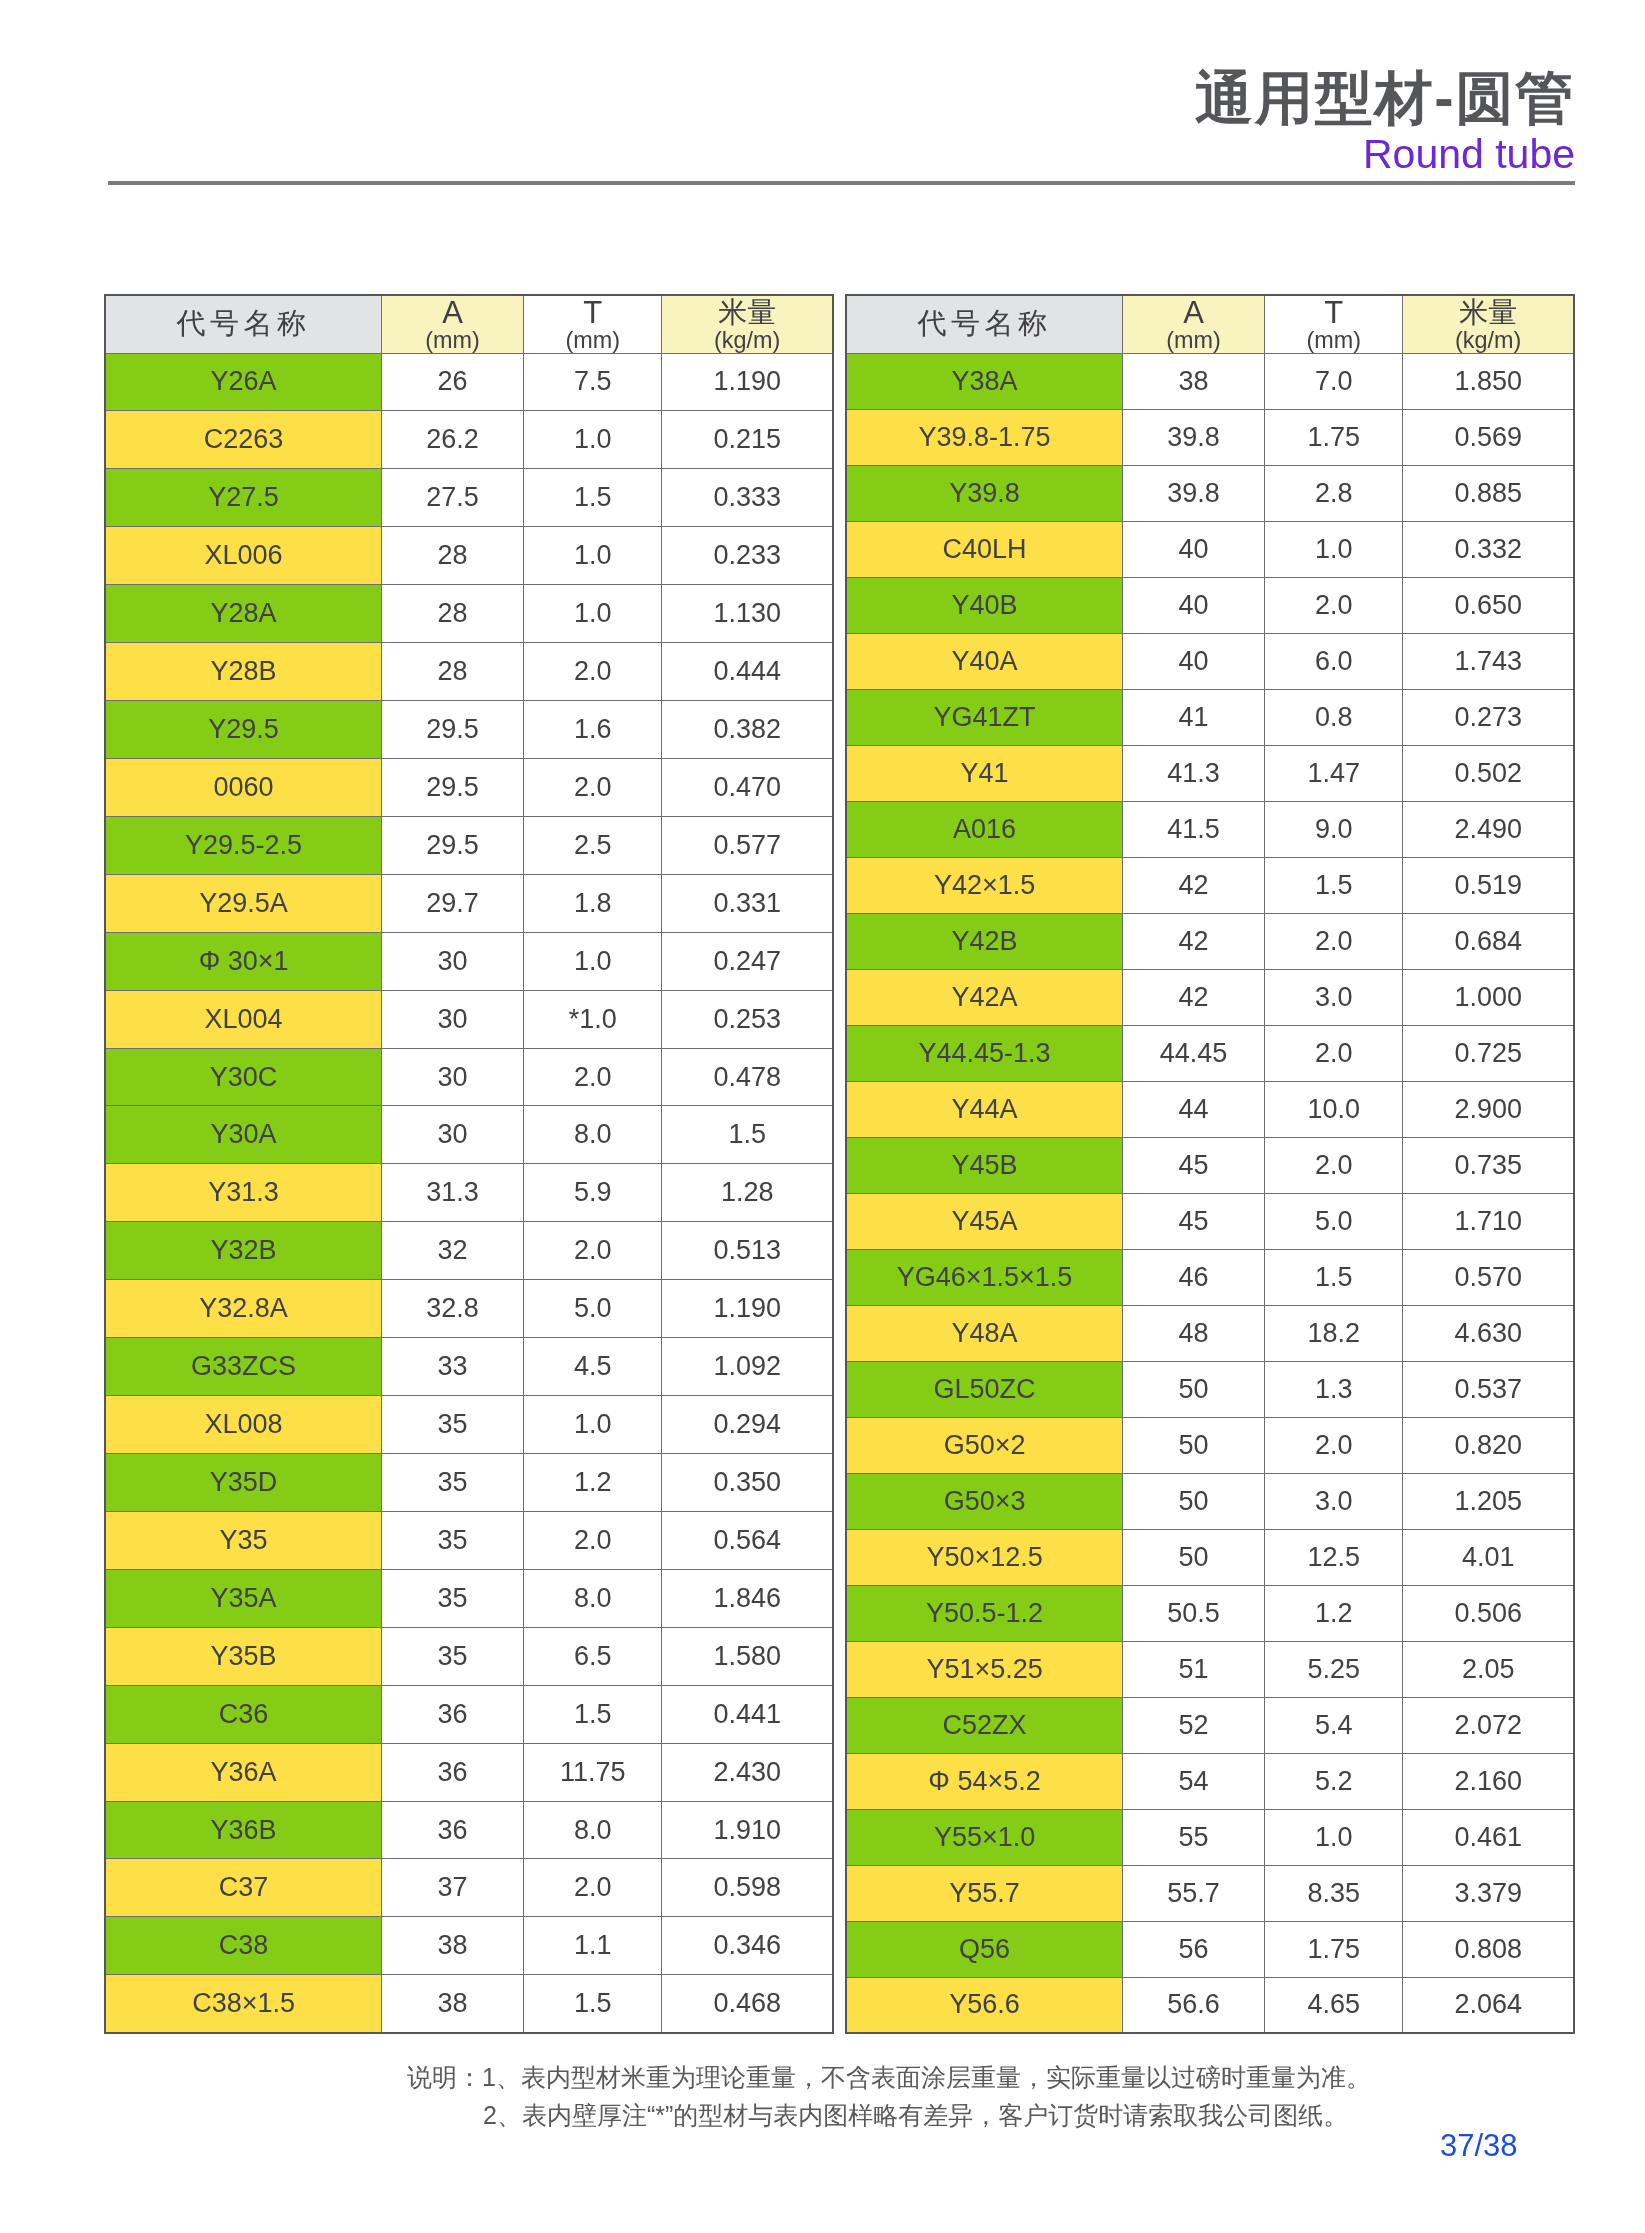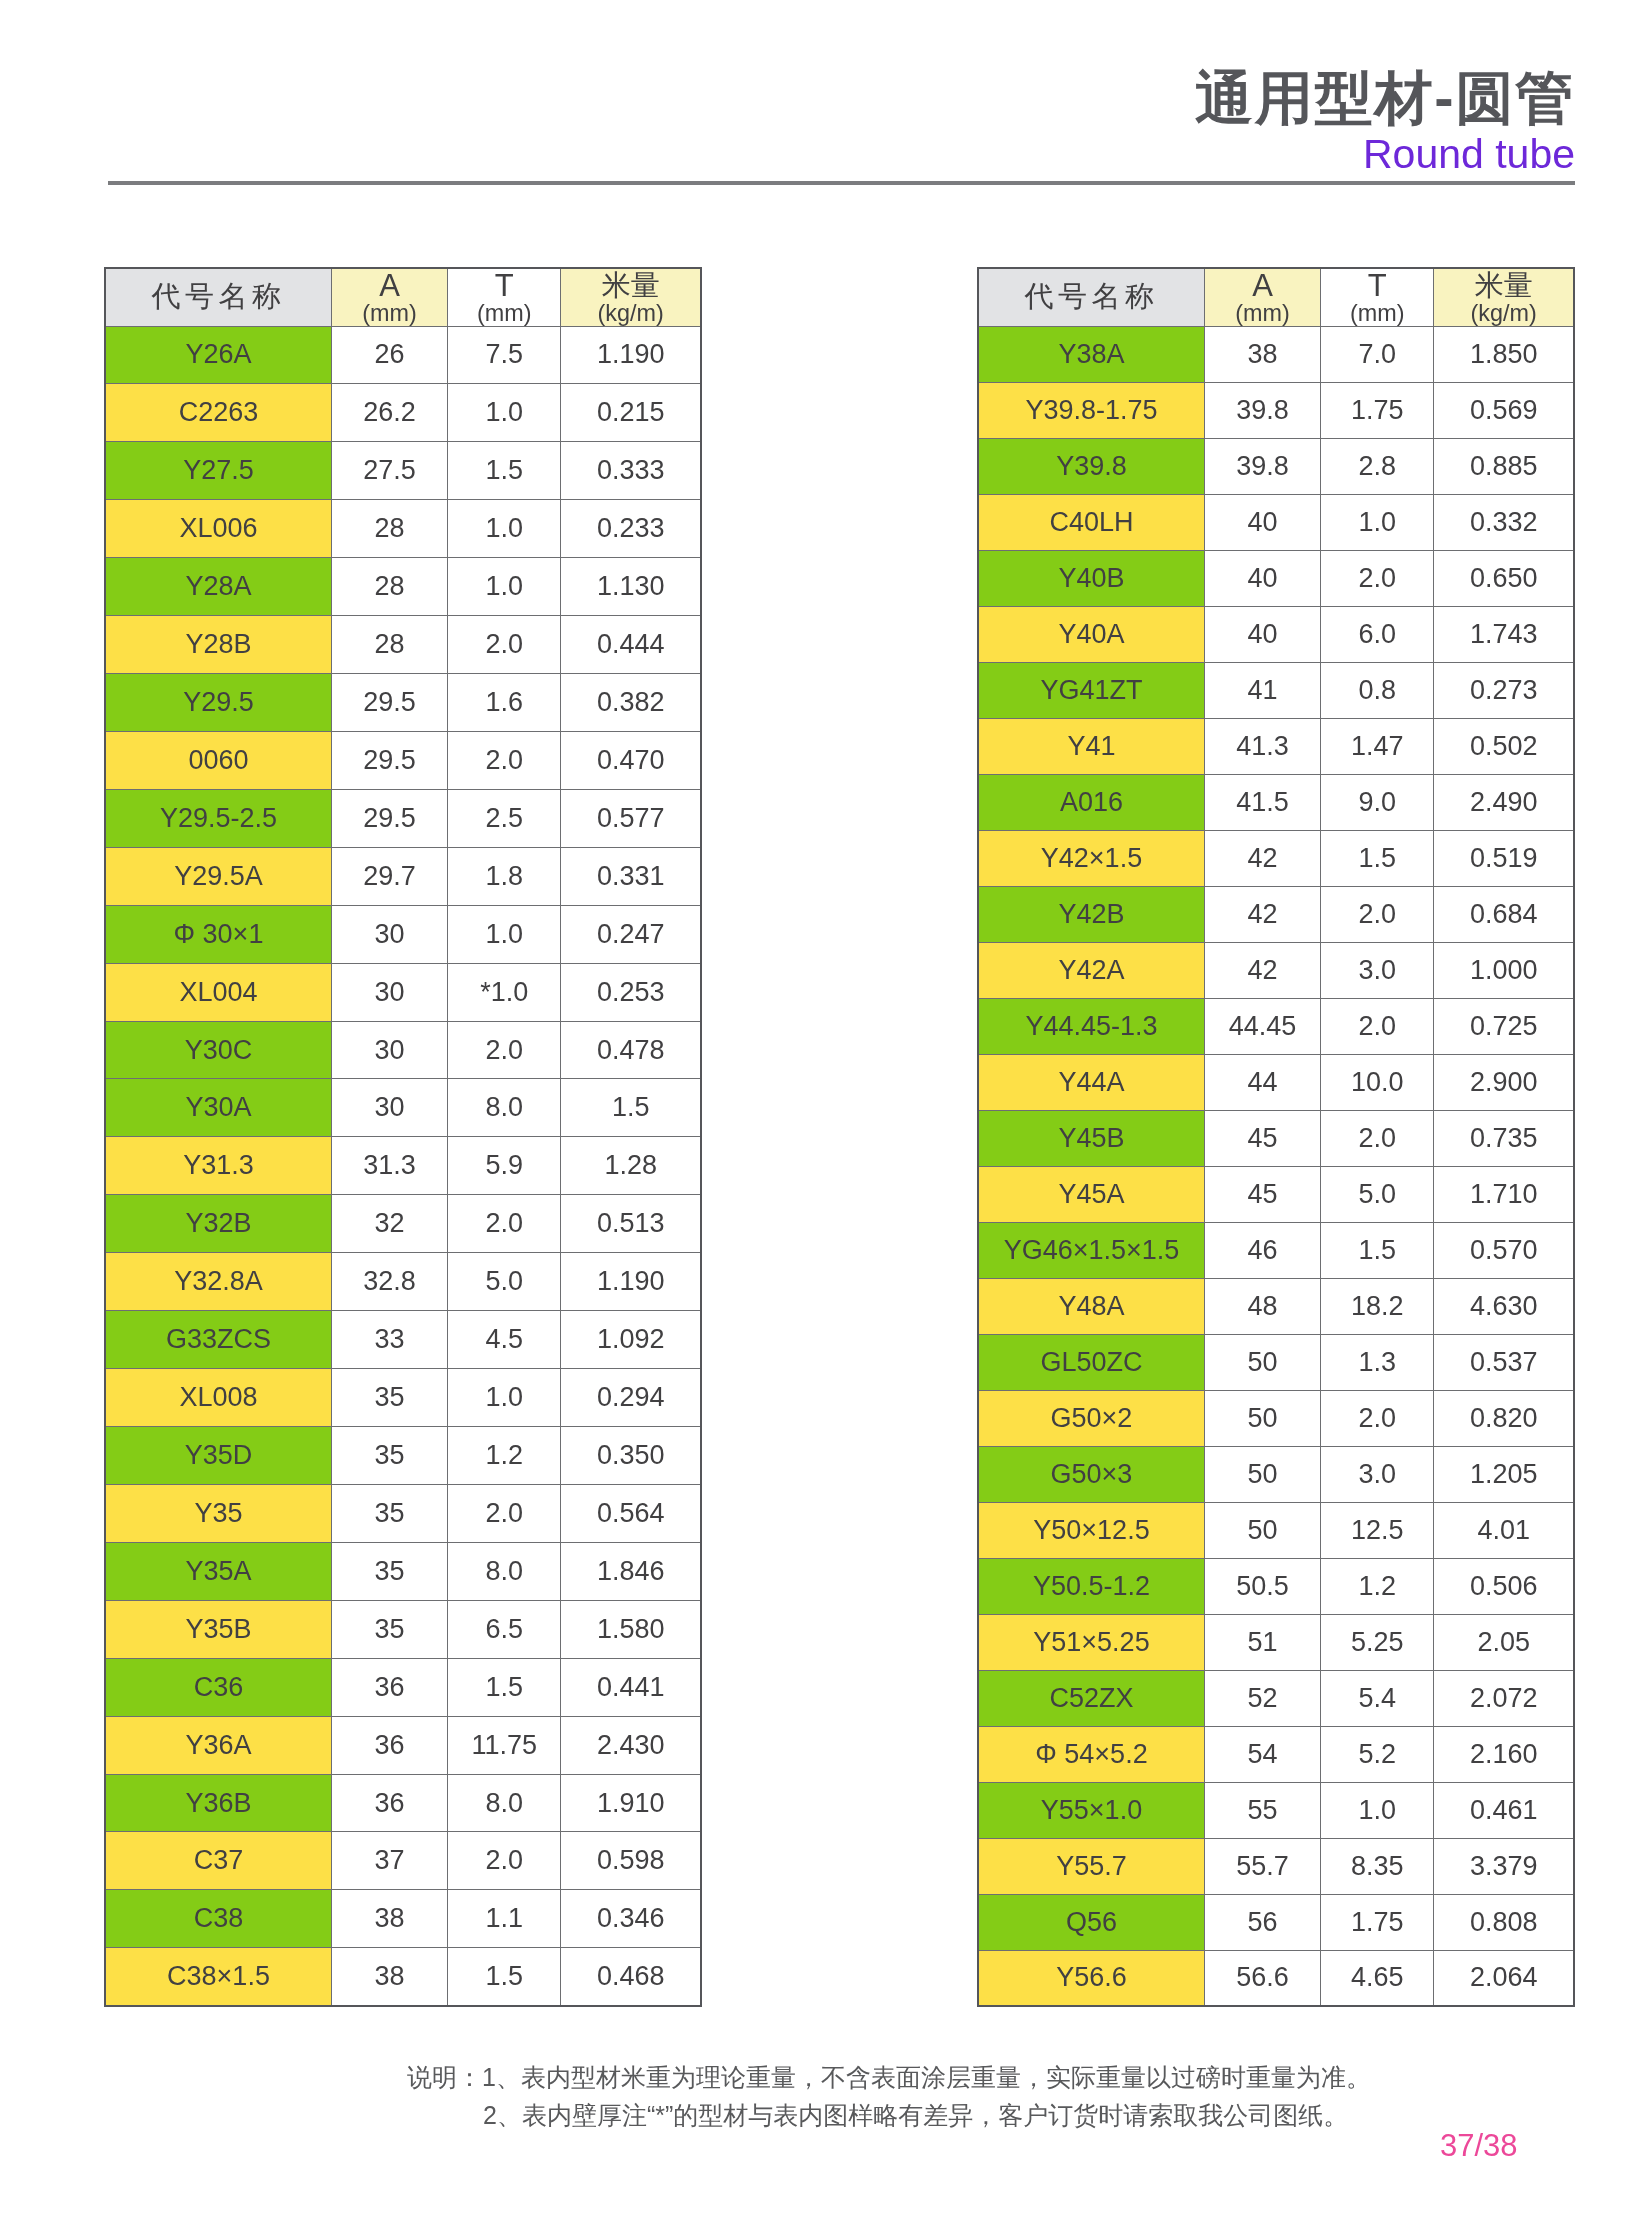--- a/index.html
+++ b/index.html
@@ -21,22 +21,23 @@
     position:absolute; left:108px; right:70px; top:181px; height:3.6px;
     background:#7b7c7f;
   }
 
   
   .tables-wrap {
     position:absolute; left:104px; top:267px; width:1471px;
     display:flex; justify-content:space-between;
   }
   table.spec {
-    border-collapse:collapse; table-layout:fixed; width:598px;
+    border-collapse:collapse; table-layout:fixed; width:730px;
     border:2.7px solid #55565a;
+    margin-top:27px;
   }
   table.spec col.c-name { width:38%; }
   table.spec col.c-a    { width:19.5%; }
   table.spec col.c-t    { width:19%; }
   table.spec col.c-m    { width:23.5%; }
 
   table.spec th, table.spec td {
     border:1.8px solid #6d6e71; text-align:center; vertical-align:middle;
     padding:0; overflow:hidden; white-space:nowrap;
   }
@@ -57,21 +58,21 @@
   
   .notes {
     position:absolute; left:407px; top:2058px;
     font-size:25px; line-height:38px; color:#58595b;
   }
   .notes .line2 { padding-left:76px; }
 
   
   .page-num {
     position:absolute; left:1440px; top:2128px;
-    font-size:31px; color:#ec4899;
+    font-size:31px; color:#1d4ed8;
   }
 </style>
 </head>
 <body>
 
 <div class="header-block">
   <div class="title-zh">通用型材-圆管</div>
   <div class="title-en">Round tube</div>
 </div>
 <div class="header-rule"></div>

